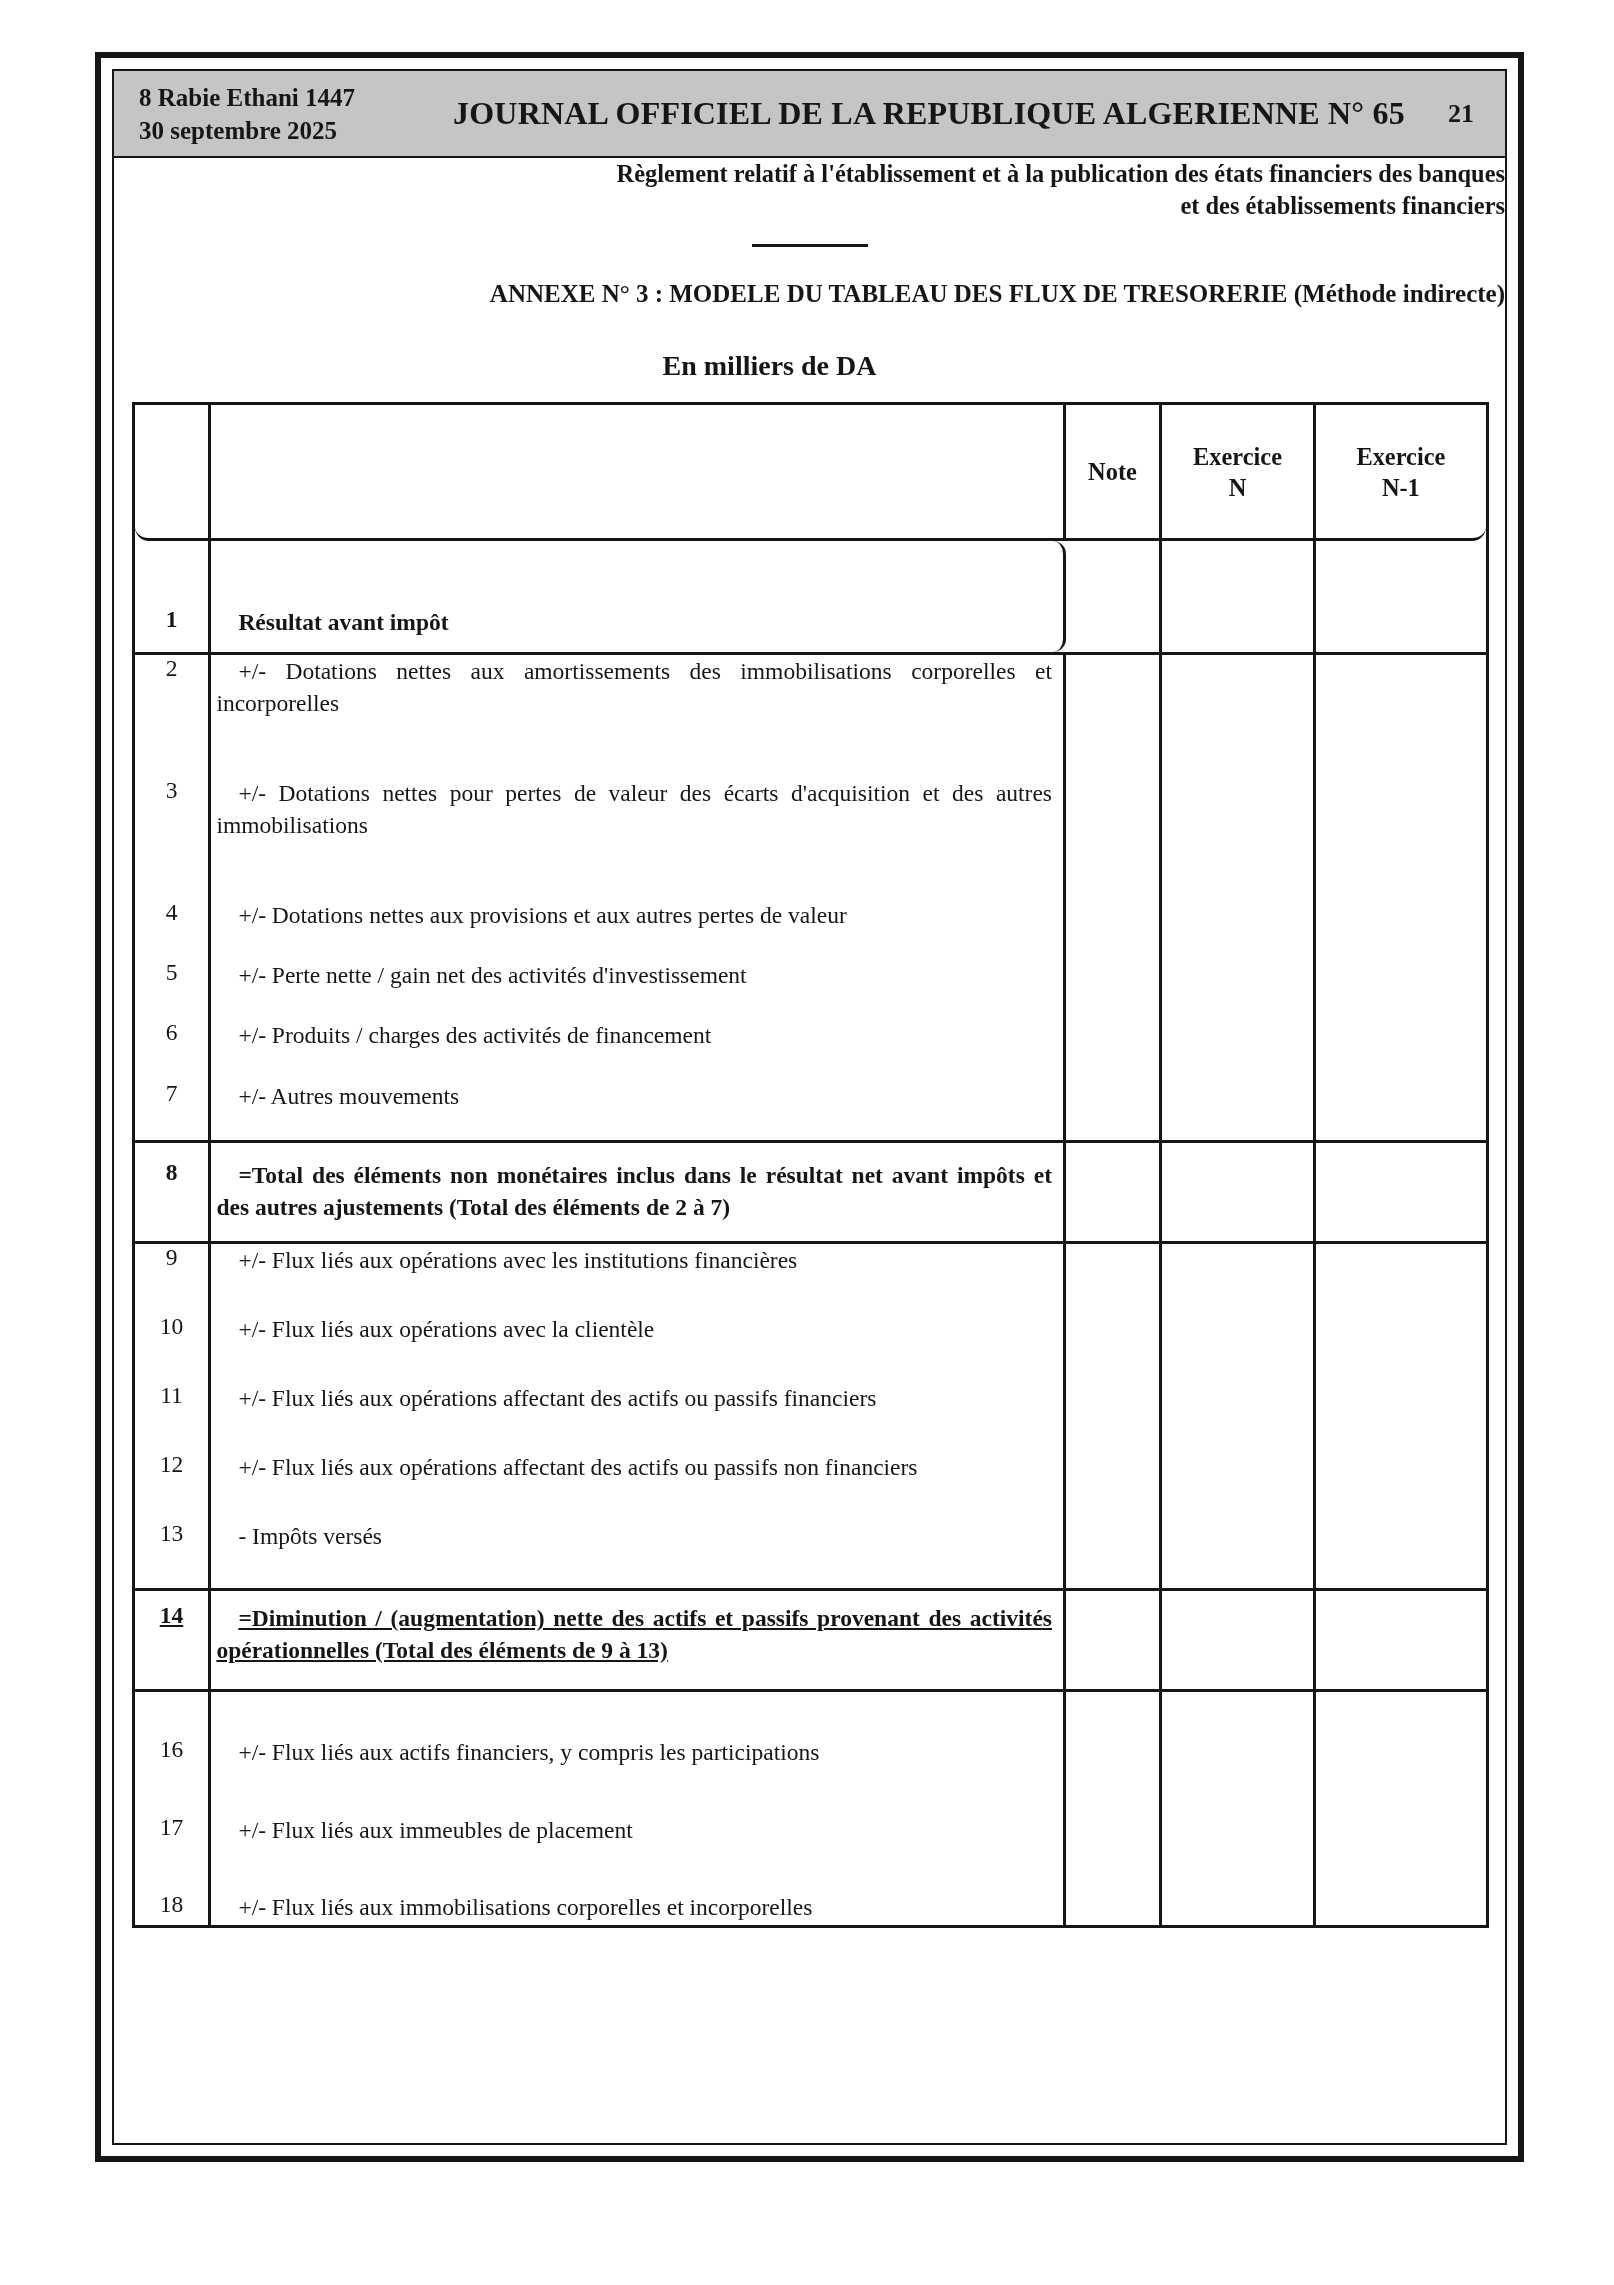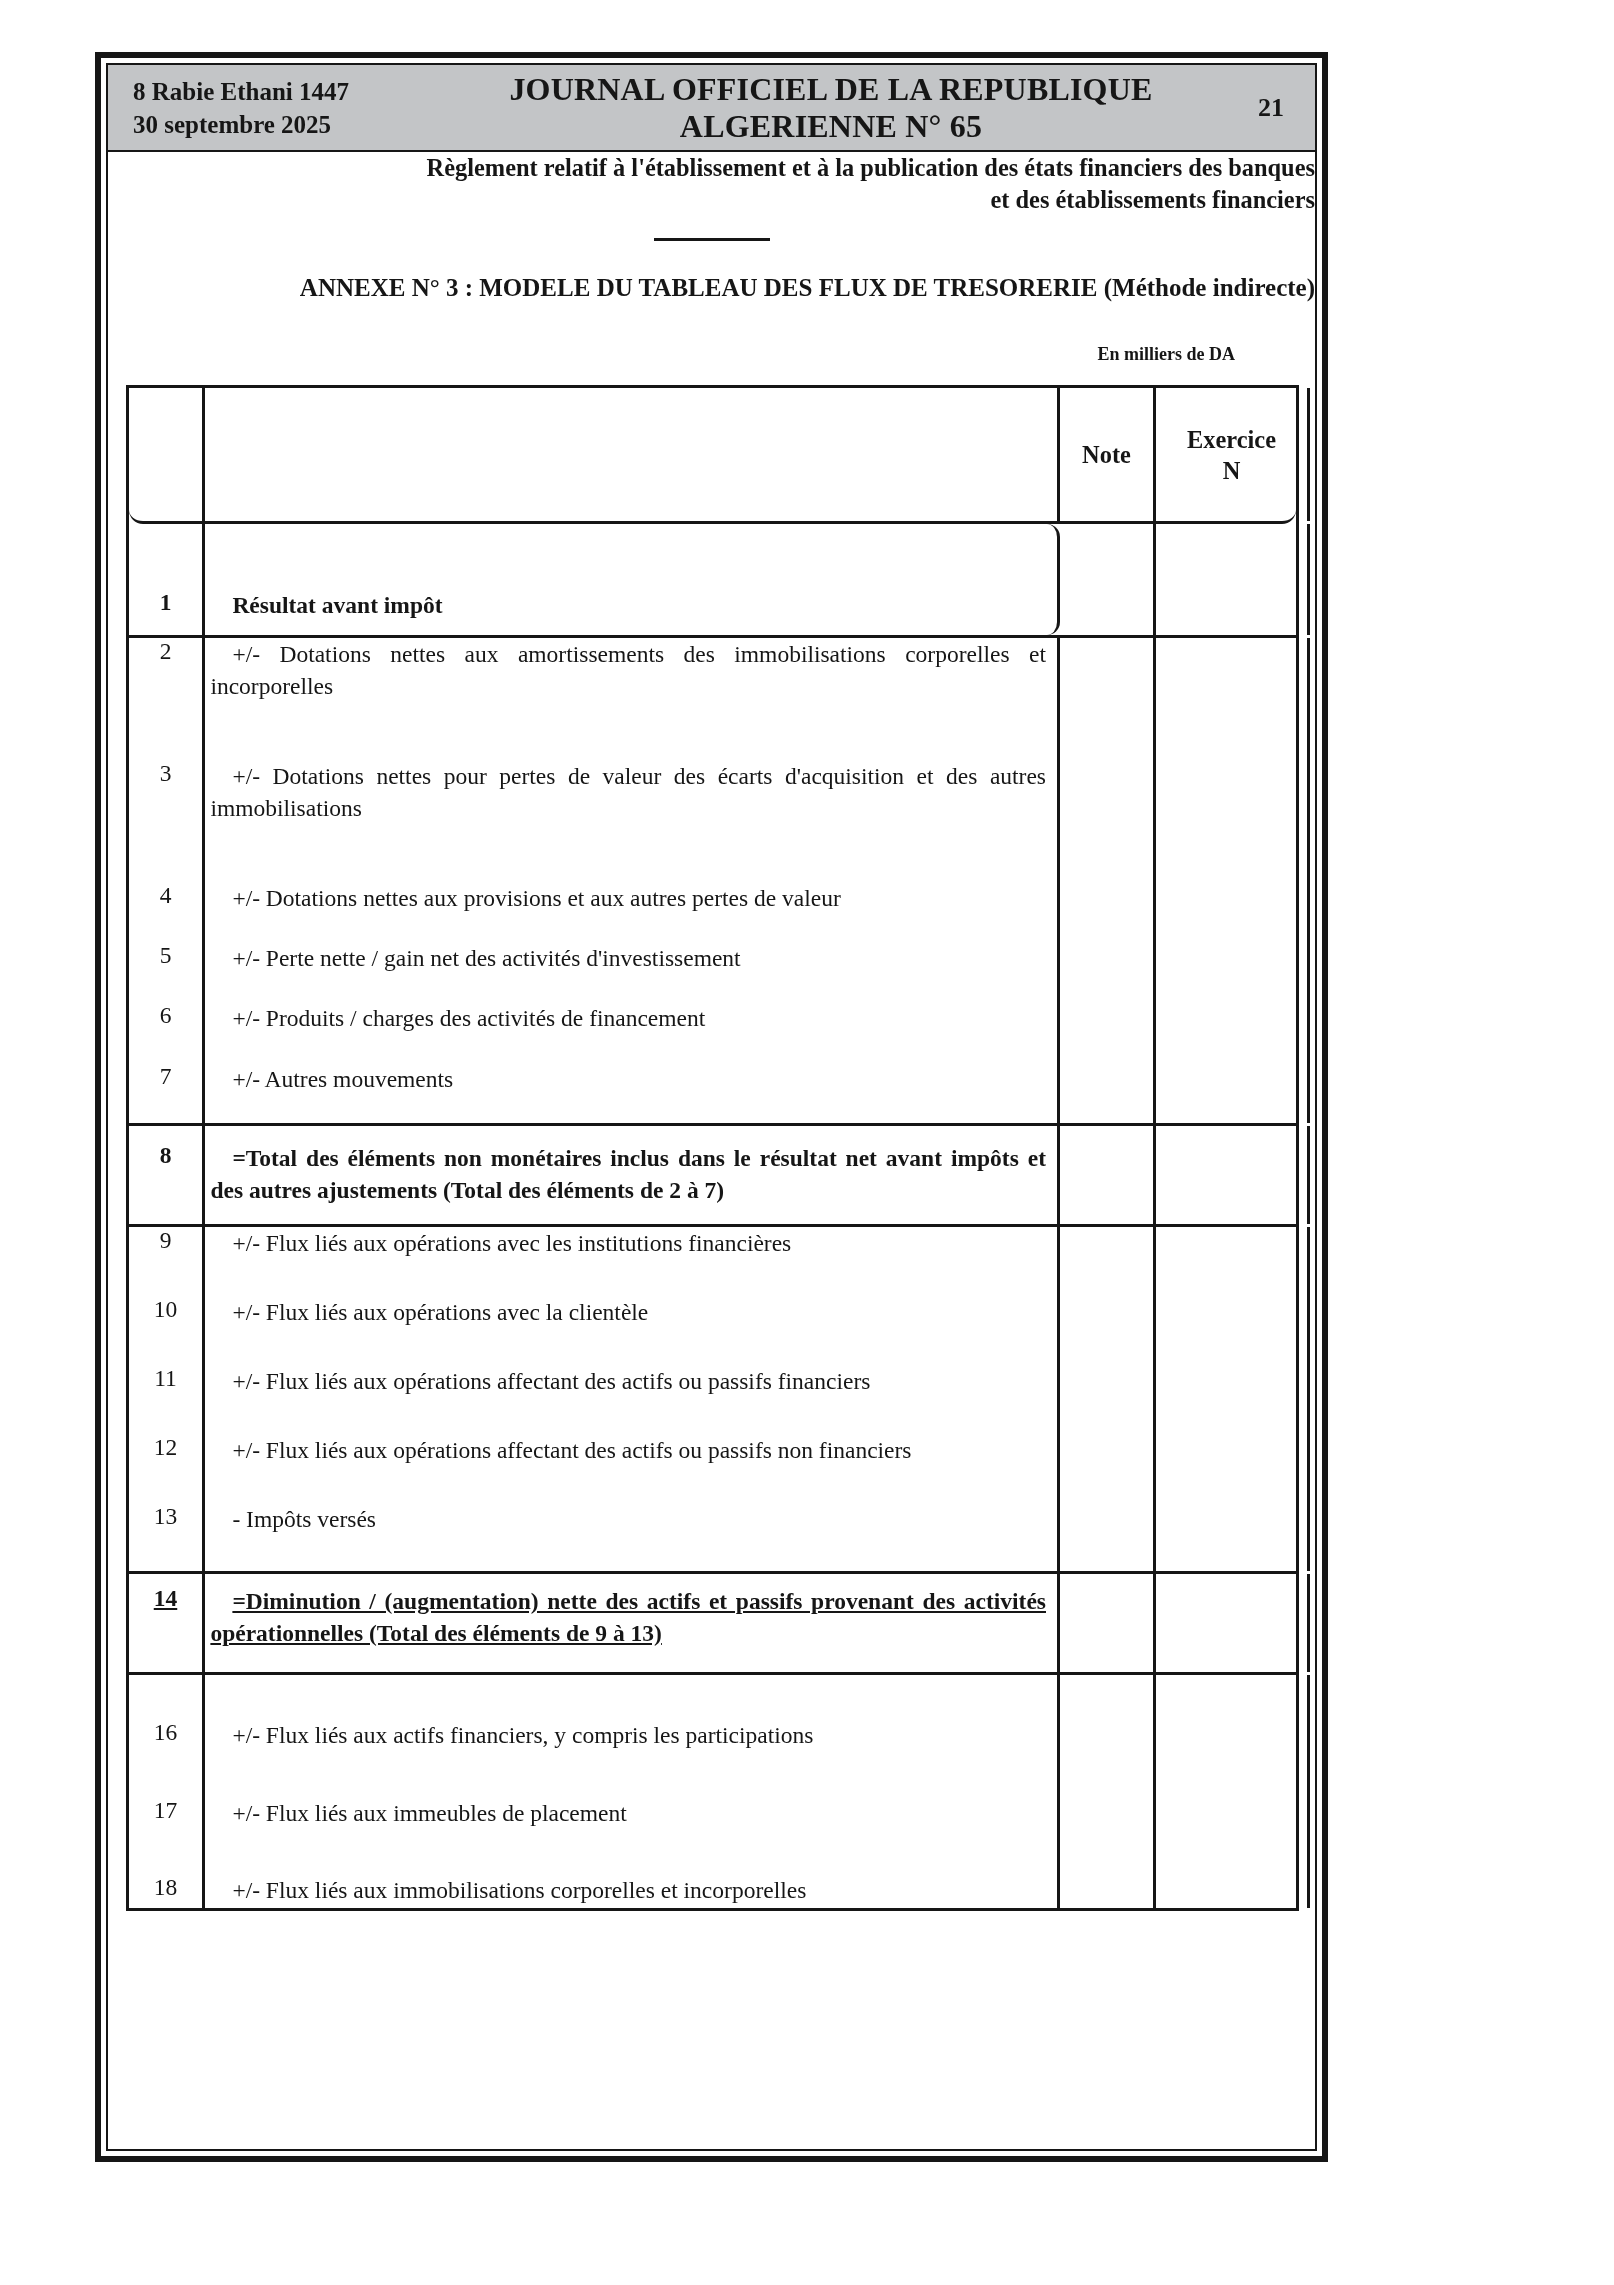--- a/index.html
+++ b/index.html
@@ -2,41 +2,41 @@
 <html style="font-size:14.5px"><head>
 <meta charset="utf-8">
 <style>
   html,body{margin:0;padding:0;background:#ffffff;}
   body{
     width:1615px;height:2285px;position:relative;
     font-family:"Liberation Serif","DejaVu Serif",serif;
     color:#161616;
   }
   .page{
-    position:absolute;left:95px;top:52px;width:1233px;height:2110px;
-    border:6.3px solid #161616;padding:5px;box-sizing:border-box;
+    position:absolute;left:95px;top:52px;width:1429px;height:2110px;
+    border:6.3px solid #161616;padding:11px;box-sizing:border-box;
   }
   .page-inner{
     border:2.7px solid #161616;height:100%;box-sizing:border-box;
     position:relative;overflow:hidden;
   }
   
   .bar{
     height:87px;background:#c3c5c7;border-bottom:2.7px solid #161616;
     display:flex;align-items:center;box-sizing:border-box;
   }
   .bar-dates{padding-left:25px;width:271px;flex:0 0 auto;}
   .bar-dates div{font-weight:bold;font-size:25px;line-height:33px;}
   .bar-title{flex:1;text-align:center;font-weight:bold;font-size:32px;letter-spacing:0.2px;}
   .bar-page{flex:0 0 auto;padding-right:31px;font-weight:bold;font-size:26px;}
   
   .doc-title{text-align:right;font-weight:bold;font-size:24.4px;line-height:32px;}
   .title-divider{width:116px;border:none;border-top:3.6px solid #161616;margin:22px auto 0 auto;}
   .annexe{margin-top:33px;text-align:right;font-weight:bold;font-size:25px;}
-  .unit-note{margin-top:42px;text-align:right;padding-right:80px;font-weight:bold;font-size:18px;}
+  .unit-note{margin-top:42px;text-align:center;padding-right:80px;font-weight:bold;font-size:28px;}
   
   .tbl{
     margin:20px 16.3px 0 18px;
     border:3.6px solid #161616;
   }
   .trow{display:flex;border-bottom:3.6px solid #161616;box-sizing:border-box;}
   .trow:last-child{border-bottom:none;}
   .c{border-right:3.6px solid #161616;box-sizing:border-box;overflow:hidden;}
   .c:last-child{border-right:none;}
   .c-num{width:76px;flex:0 0 auto;}

